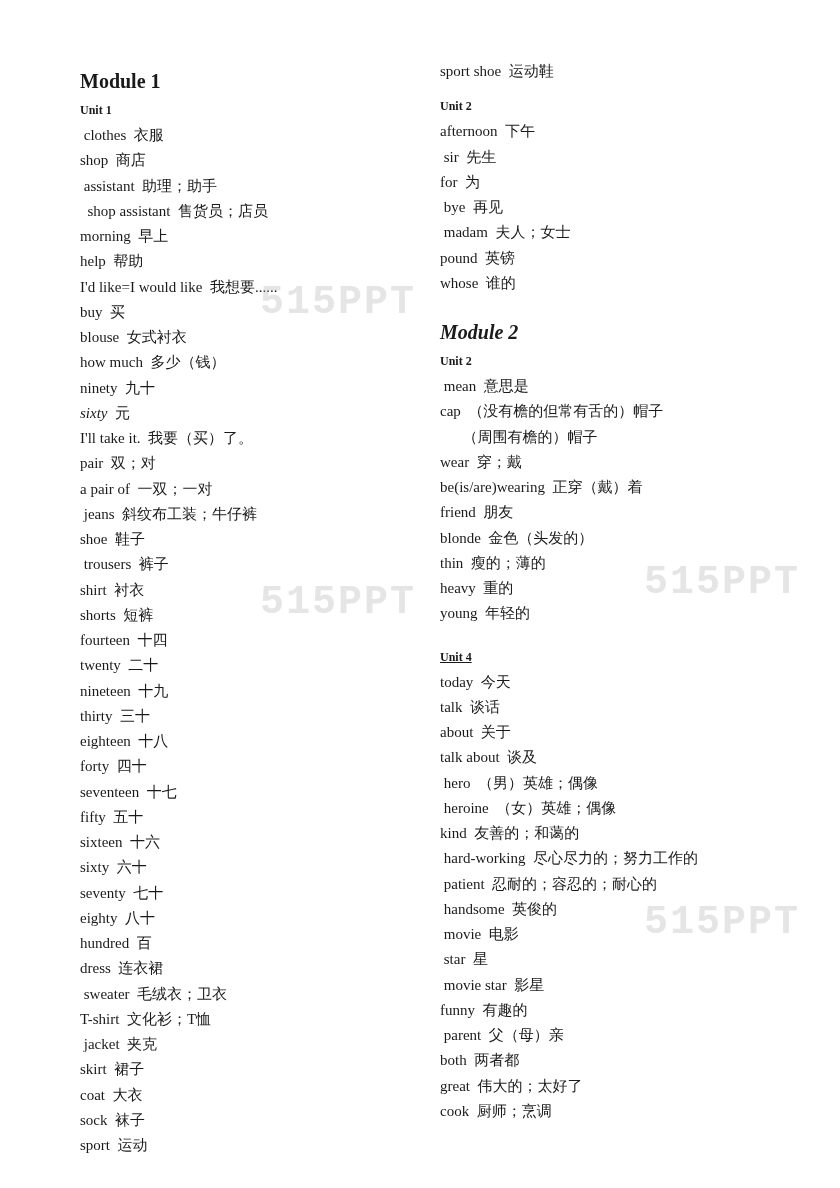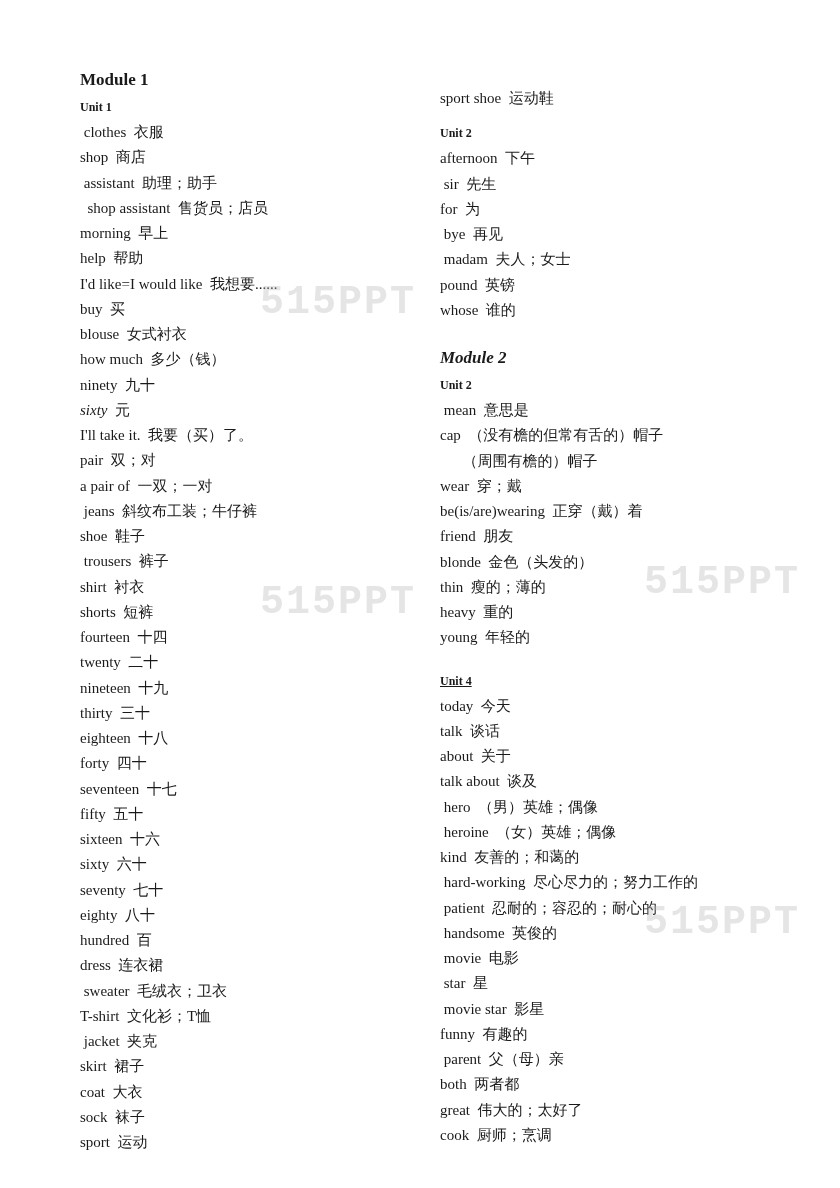--- a/index.html
+++ b/index.html
@@ -17,21 +17,21 @@
       display: flex;
       gap: 40px;
     }
     .column {
       flex: 1;
       display: flex;
       flex-direction: column;
     }
     .module-title {
       font-weight: bold;
-      font-size: 17px;
+      font-size: 20px;
       margin-top: 10px;
       margin-bottom: 2px;
     }
     .unit-title {
       font-weight: bold;
       font-size: 12px;
       margin-top: 8px;
       margin-bottom: 6px;
     }
     .vocab-item {
@@ -99,21 +99,21 @@
     <div class="vocab-item">&nbsp;sweater &nbsp;毛绒衣；卫衣</div>
     <div class="vocab-item">T-shirt &nbsp;文化衫；T恤</div>
     <div class="vocab-item">&nbsp;jacket &nbsp;夹克</div>
     <div class="vocab-item">skirt &nbsp;裙子</div>
     <div class="vocab-item">coat &nbsp;大衣</div>
     <div class="vocab-item">sock &nbsp;袜子</div>
     <div class="vocab-item">sport &nbsp;运动</div>
   </div>
 
   <div class="column">
-    <div class="vocab-item" style="margin-bottom:8px;margin-top:27px;">sport shoe &nbsp;运动鞋</div>
+    <div class="vocab-item" style="margin-bottom:8px;">sport shoe &nbsp;运动鞋</div>
 
     <div class="unit-title">Unit 2</div>
     <div class="vocab-item">afternoon &nbsp;下午</div>
     <div class="vocab-item">&nbsp;sir &nbsp;先生</div>
     <div class="vocab-item">for &nbsp;为</div>
     <div class="vocab-item">&nbsp;bye &nbsp;再见</div>
     <div class="vocab-item">&nbsp;madam &nbsp;夫人；女士</div>
     <div class="vocab-item">pound &nbsp;英镑</div>
     <div class="vocab-item">whose &nbsp;谁的</div>
 

